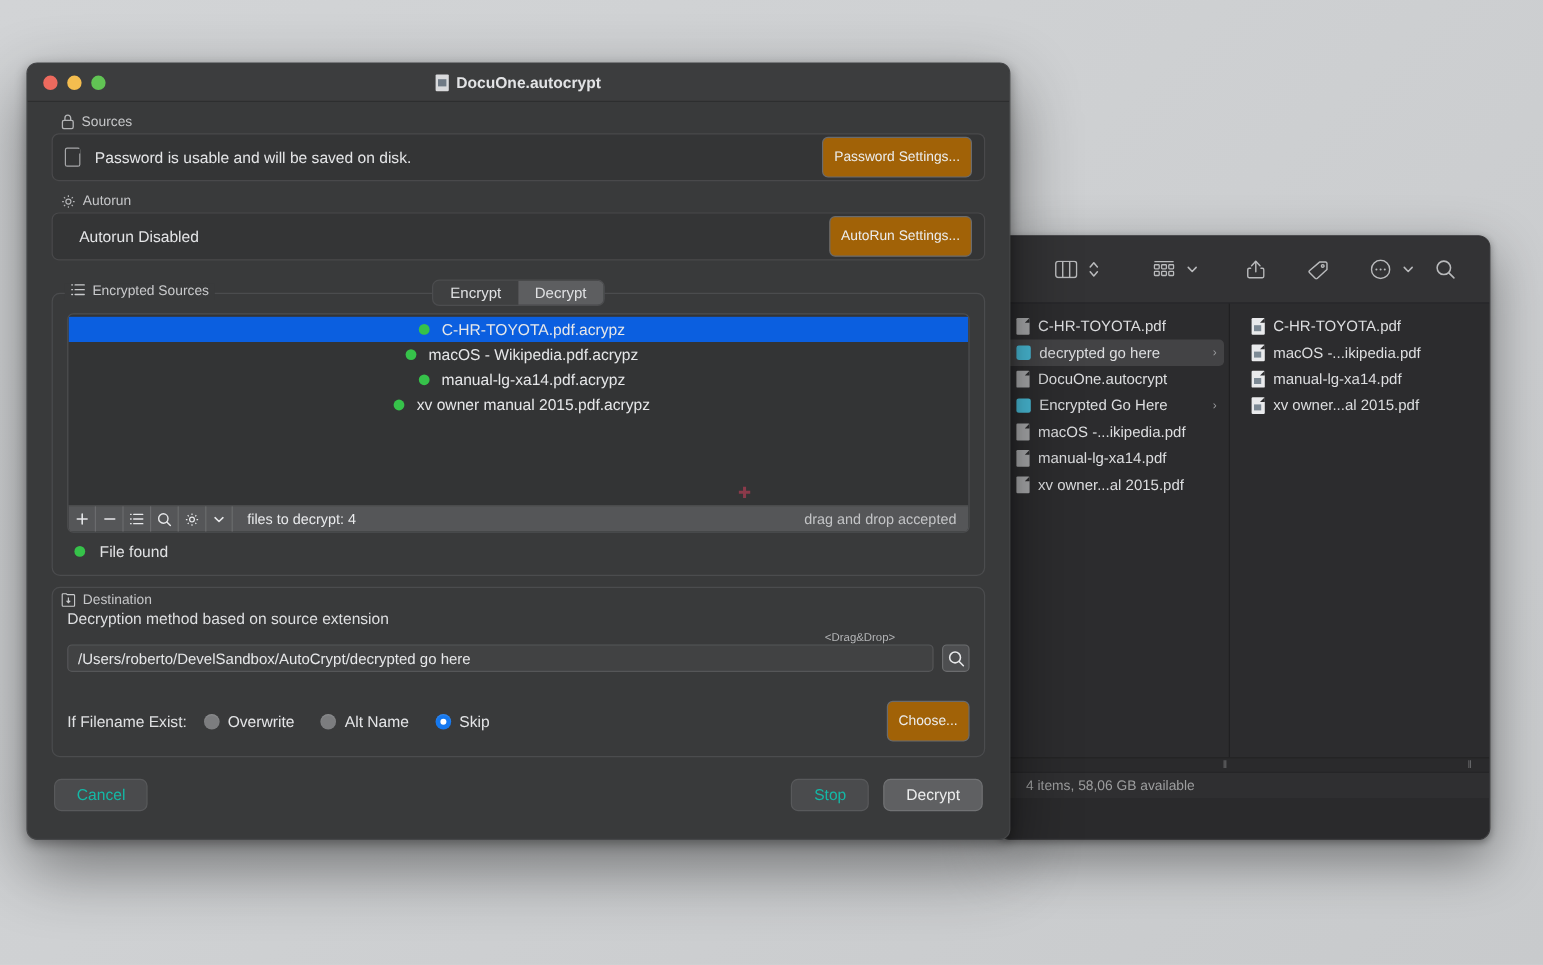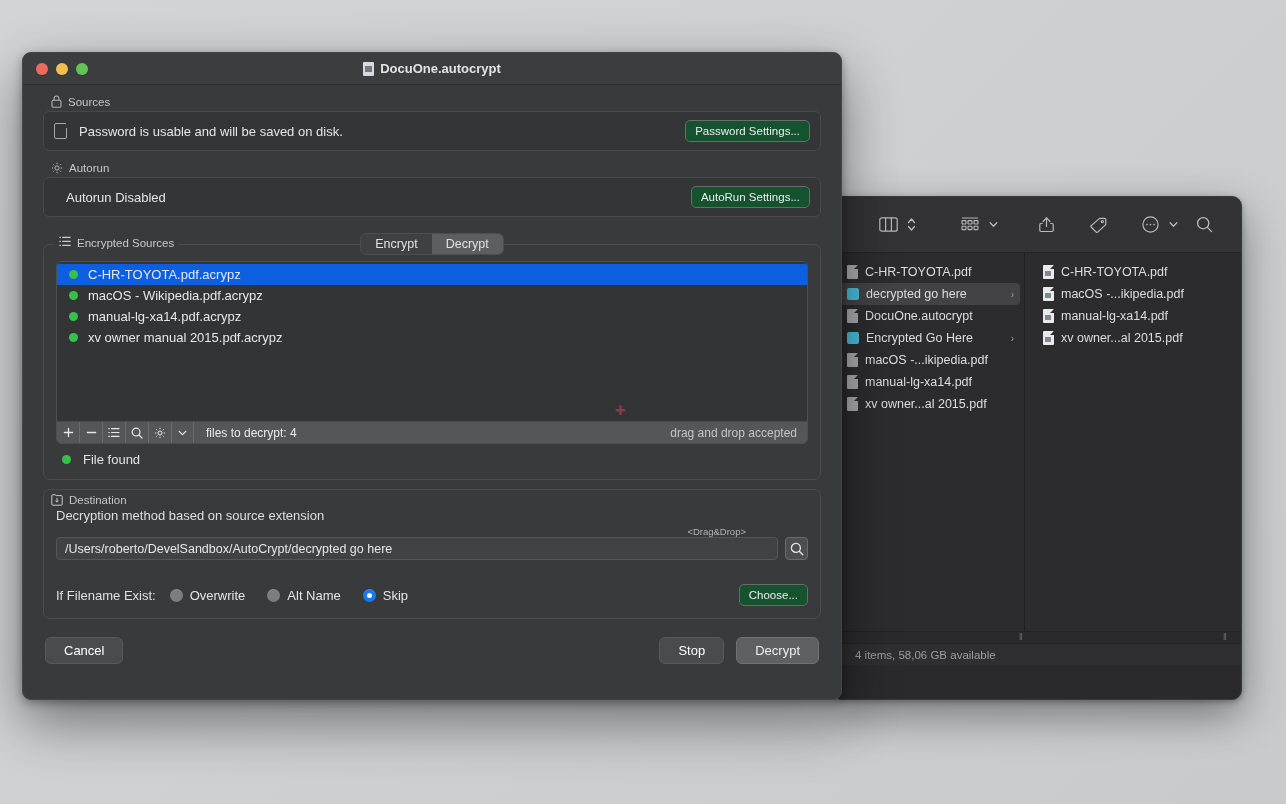--- a/index.html
+++ b/index.html
@@ -215,31 +215,31 @@
     content: "";
     position: absolute;
     right: -1px; top: -1px;
     border-width: 0 0 5px 5px;
     border-style: solid;
     border-color: transparent transparent #343536 transparent;
   }
   .pw-text { color: #e4e5e7; font-size: 13px; flex: 1; }
 
   .btn {
-    background: #14532d;
+    background: #a16207;
     border: 1px solid #6a6b6d;
     border-radius: 5px;
     color: #eceded;
     font-size: 11.5px;
     font-family: "Liberation Sans", sans-serif;
-    padding: 4px 9px;
+    padding: 10px 9px;
     cursor: default;
     white-space: nowrap;
   }
-  .btn.dim { color: #ffffff; background: #4a4b4d; border-color: #58595b; }
+  .btn.dim { color: #14b8a6; background: #4a4b4d; border-color: #58595b; }
 
   .autorun-row {
     height: 38px;
     display: flex;
     align-items: center;
     padding: 0 10px 0 22px;
   }
   .autorun-text { color: #e4e5e7; font-size: 13px; flex: 1; }
 
   
@@ -307,20 +307,21 @@
     overflow: hidden;
   }
   .list-row {
     height: 21px;
     display: flex;
     align-items: center;
     padding: 0 6px;
     color: #e6e7e9;
     font-size: 13px;
     cursor: default;
+    justify-content: center;
   }
   .list-row.selected { background: #0b5fe0; }
   .dot {
     width: 9px; height: 9px;
     border-radius: 50%;
     background: #36c24a;
     margin-right: 10px;
     margin-left: 6px;
     flex: none;
   }

